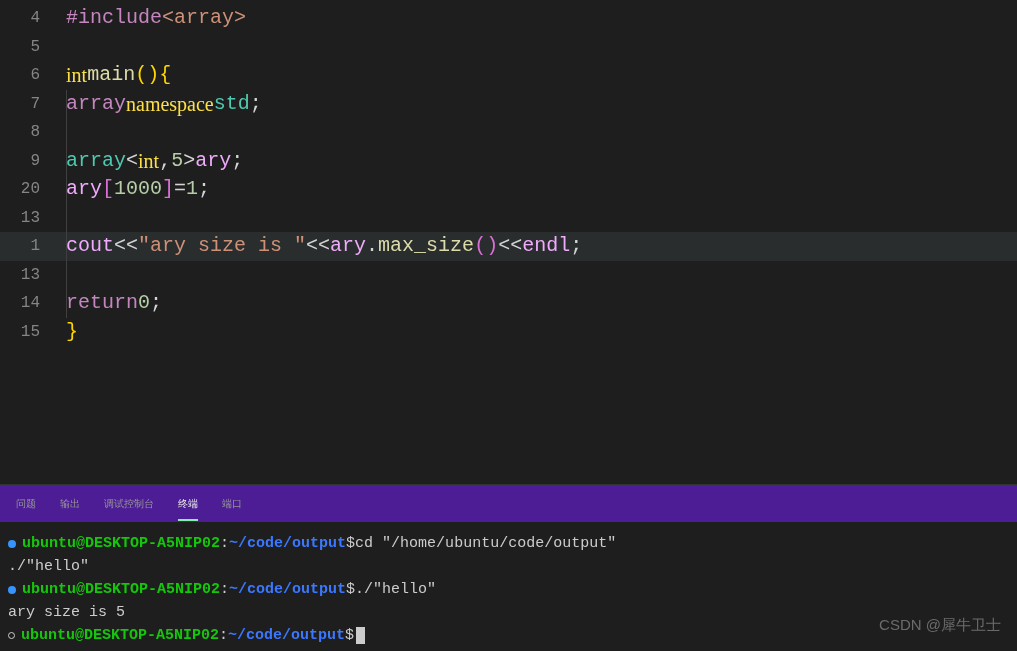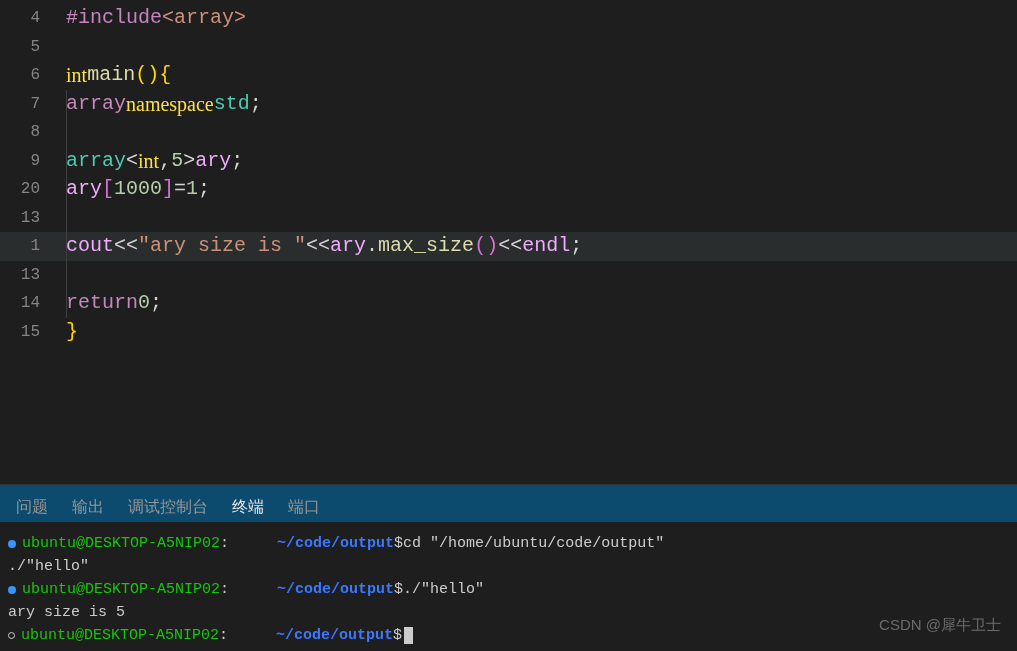--- a/index.html
+++ b/index.html
@@ -67,23 +67,23 @@
     .spacer {
       flex: 1;
       background: #1e1e1e;
     }
     
     .panel-tabs {
       display: flex;
       padding: 8px 16px 0 16px;
       gap: 24px;
       border-top: 1px solid #333;
-      background: #0c4a6e;
+      background: #4c1d95;
       font-family: -apple-system, "Segoe UI", sans-serif;
-      font-size: 16px;
+      font-size: 10px;
       height: 38px;
       align-items: flex-start;
     }
     .panel-tab {
       color: #969696;
       padding: 4px 0 8px 0;
       cursor: pointer;
     }
     .panel-tab.active {
       color: #e7e7e7;
@@ -104,22 +104,22 @@
     }
     .term-dot {
       width: 8px;
       height: 8px;
       border-radius: 50%;
       margin-right: 6px;
       flex-shrink: 0;
     }
     .dot-blue { background: #3794ff; }
     .dot-hollow { background: transparent; border: 1.5px solid #cccccc; width:7px; height:7px;}
-    .term-user { color: #16c60c; font-weight: normal; }
-    .term-path { color: #3b78ff; font-weight: bold; margin-left: 48px; }
+    .term-user { color: #16c60c; font-weight: bold; }
+    .term-path { color: #3b78ff; font-weight: bold; }
     .term-white { color: #cccccc; }
     .term-cmd { color: #cccccc; }
     .term-cursor {
       display: inline-block;
       width: 9px;
       height: 17px;
       background: #cccccc;
       vertical-align: middle;
       margin-left: 2px;
     }

